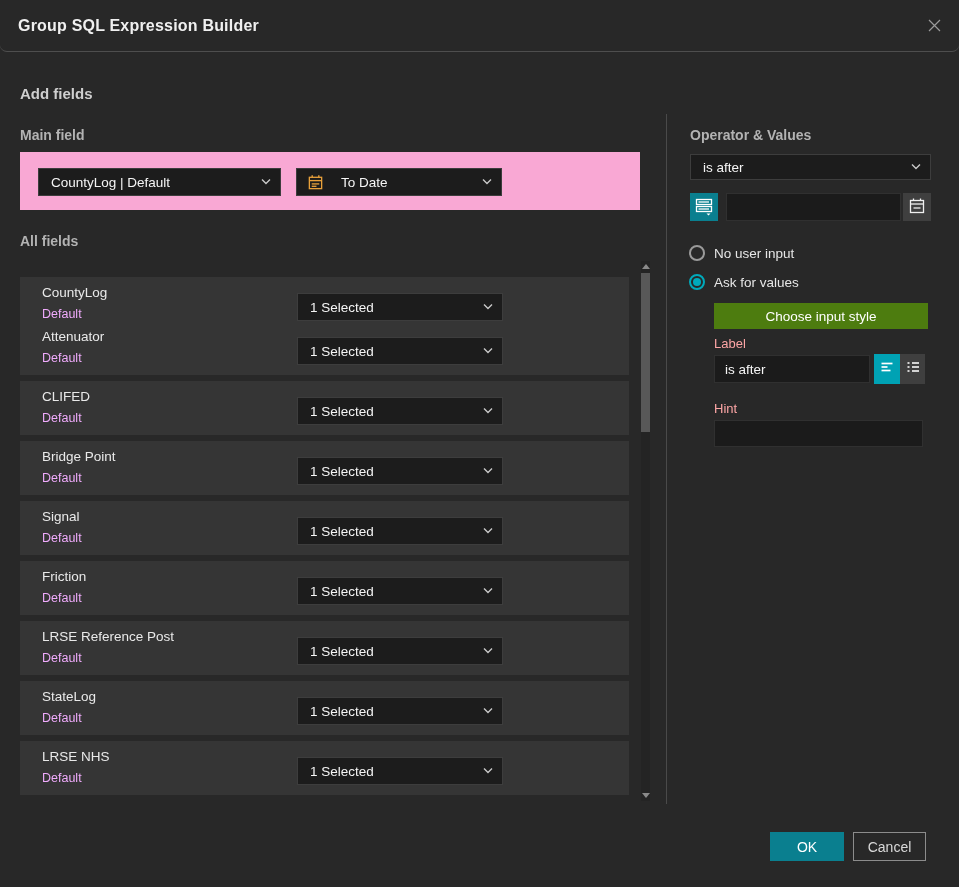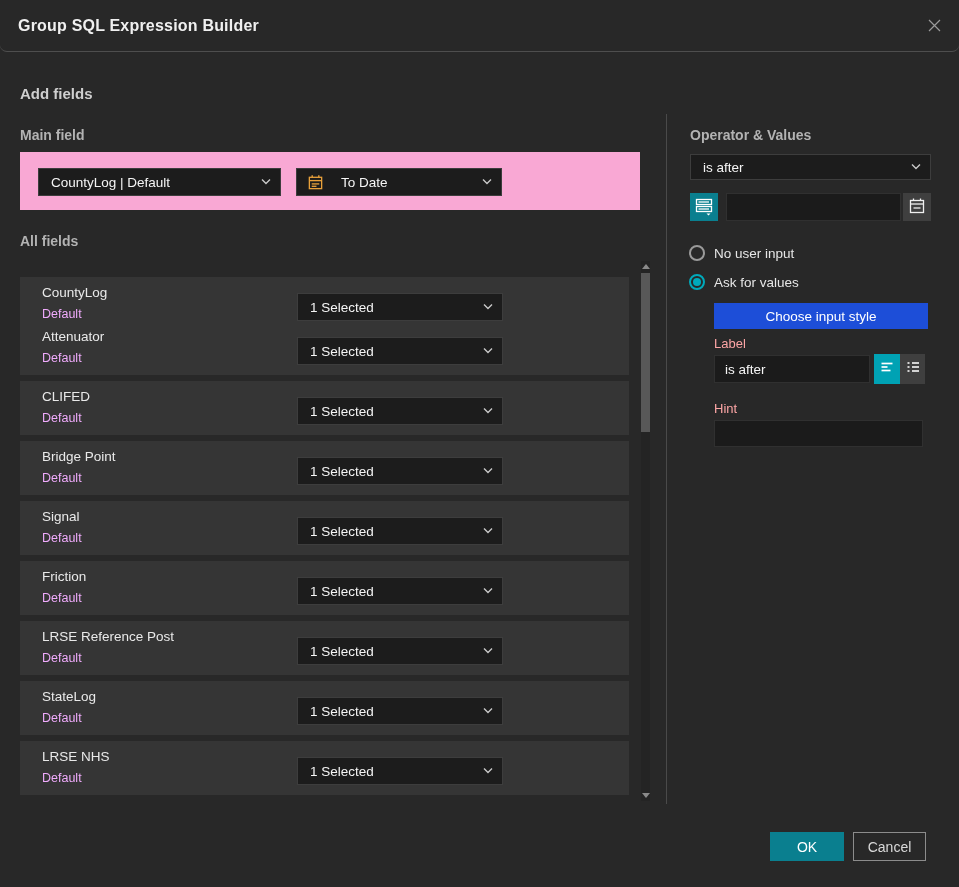--- a/index.html
+++ b/index.html
@@ -43,21 +43,21 @@
     font-size:13.5px;padding:0 10px;font-family:"Liberation Sans","DejaVu Sans",sans-serif;outline:none;}
   .field-label{position:absolute;font-size:13px;color:#fca5a5;}
   
   .radio-row{position:absolute;left:689px;display:flex;align-items:center;cursor:pointer;}
   .radio-circle{width:16px;height:16px;border-radius:50%;border:2px solid #9a9a9a;margin-right:9px;
     display:flex;align-items:center;justify-content:center;background:transparent;}
   .radio-row.selected .radio-circle{border-color:#00aabb;}
   .radio-dot{width:8px;height:8px;border-radius:50%;background:transparent;}
   .radio-row.selected .radio-dot{background:#00aabb;}
   .radio-label{font-size:13.5px;color:#e6e6e6;text-align:right;}
-  .choose-btn{position:absolute;left:714px;top:303px;width:214px;height:26px;background:#1d4ed8;
+  .choose-btn{position:absolute;left:714px;top:303px;width:214px;height:26px;background:#4d7c0f;
     color:#fff;border:none;font-size:13.5px;font-family:"Liberation Sans","DejaVu Sans",sans-serif;cursor:pointer;}
   .toggle-btn{position:absolute;top:354px;height:30px;display:flex;align-items:center;justify-content:center;cursor:pointer;}
   .toggle-active{background:#00a2b4;}
   .toggle-inactive{background:#3f3f3f;}
   
   .ok-btn{position:absolute;left:770px;top:832px;width:74px;height:29px;background:#0a7f8f;color:#fff;
     border:none;font-size:14px;font-family:"Liberation Sans","DejaVu Sans",sans-serif;cursor:pointer;}
   .cancel-btn{position:absolute;left:853px;top:832px;width:73px;height:29px;background:transparent;
     color:#d9d9d9;border:1px solid #8c8c8c;font-size:14px;font-family:"Liberation Sans","DejaVu Sans",sans-serif;cursor:pointer;}
 </style>

